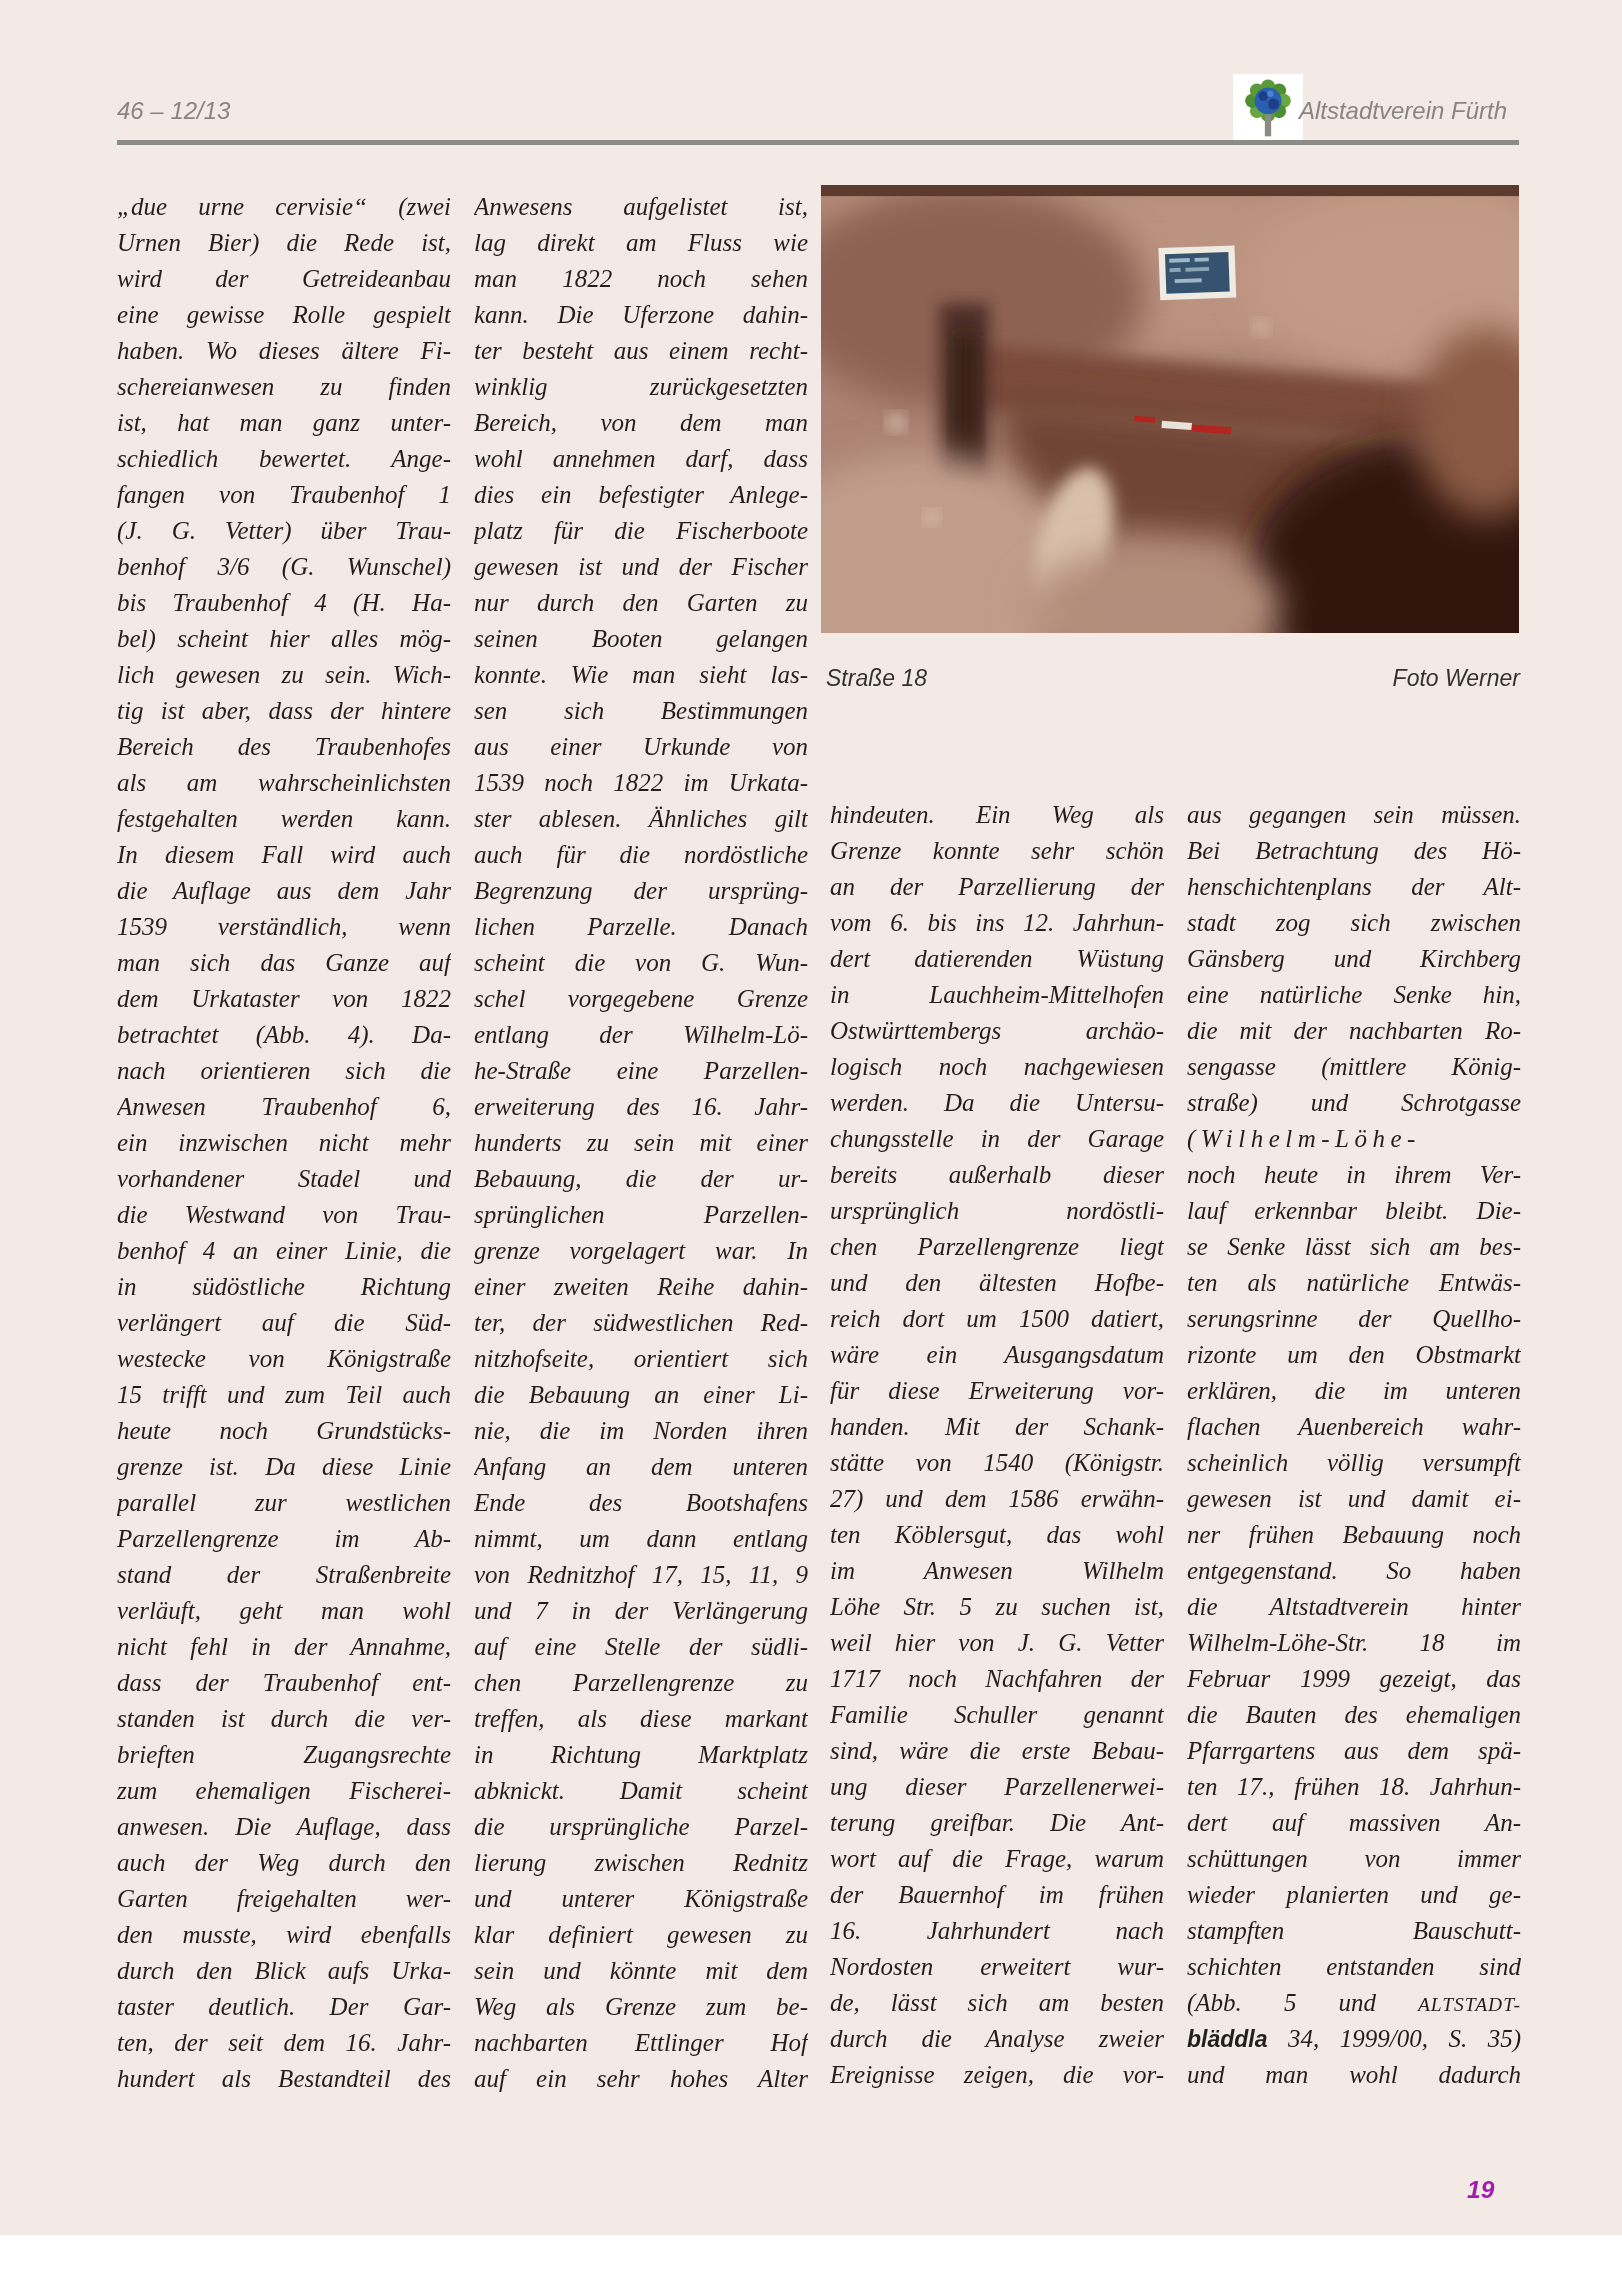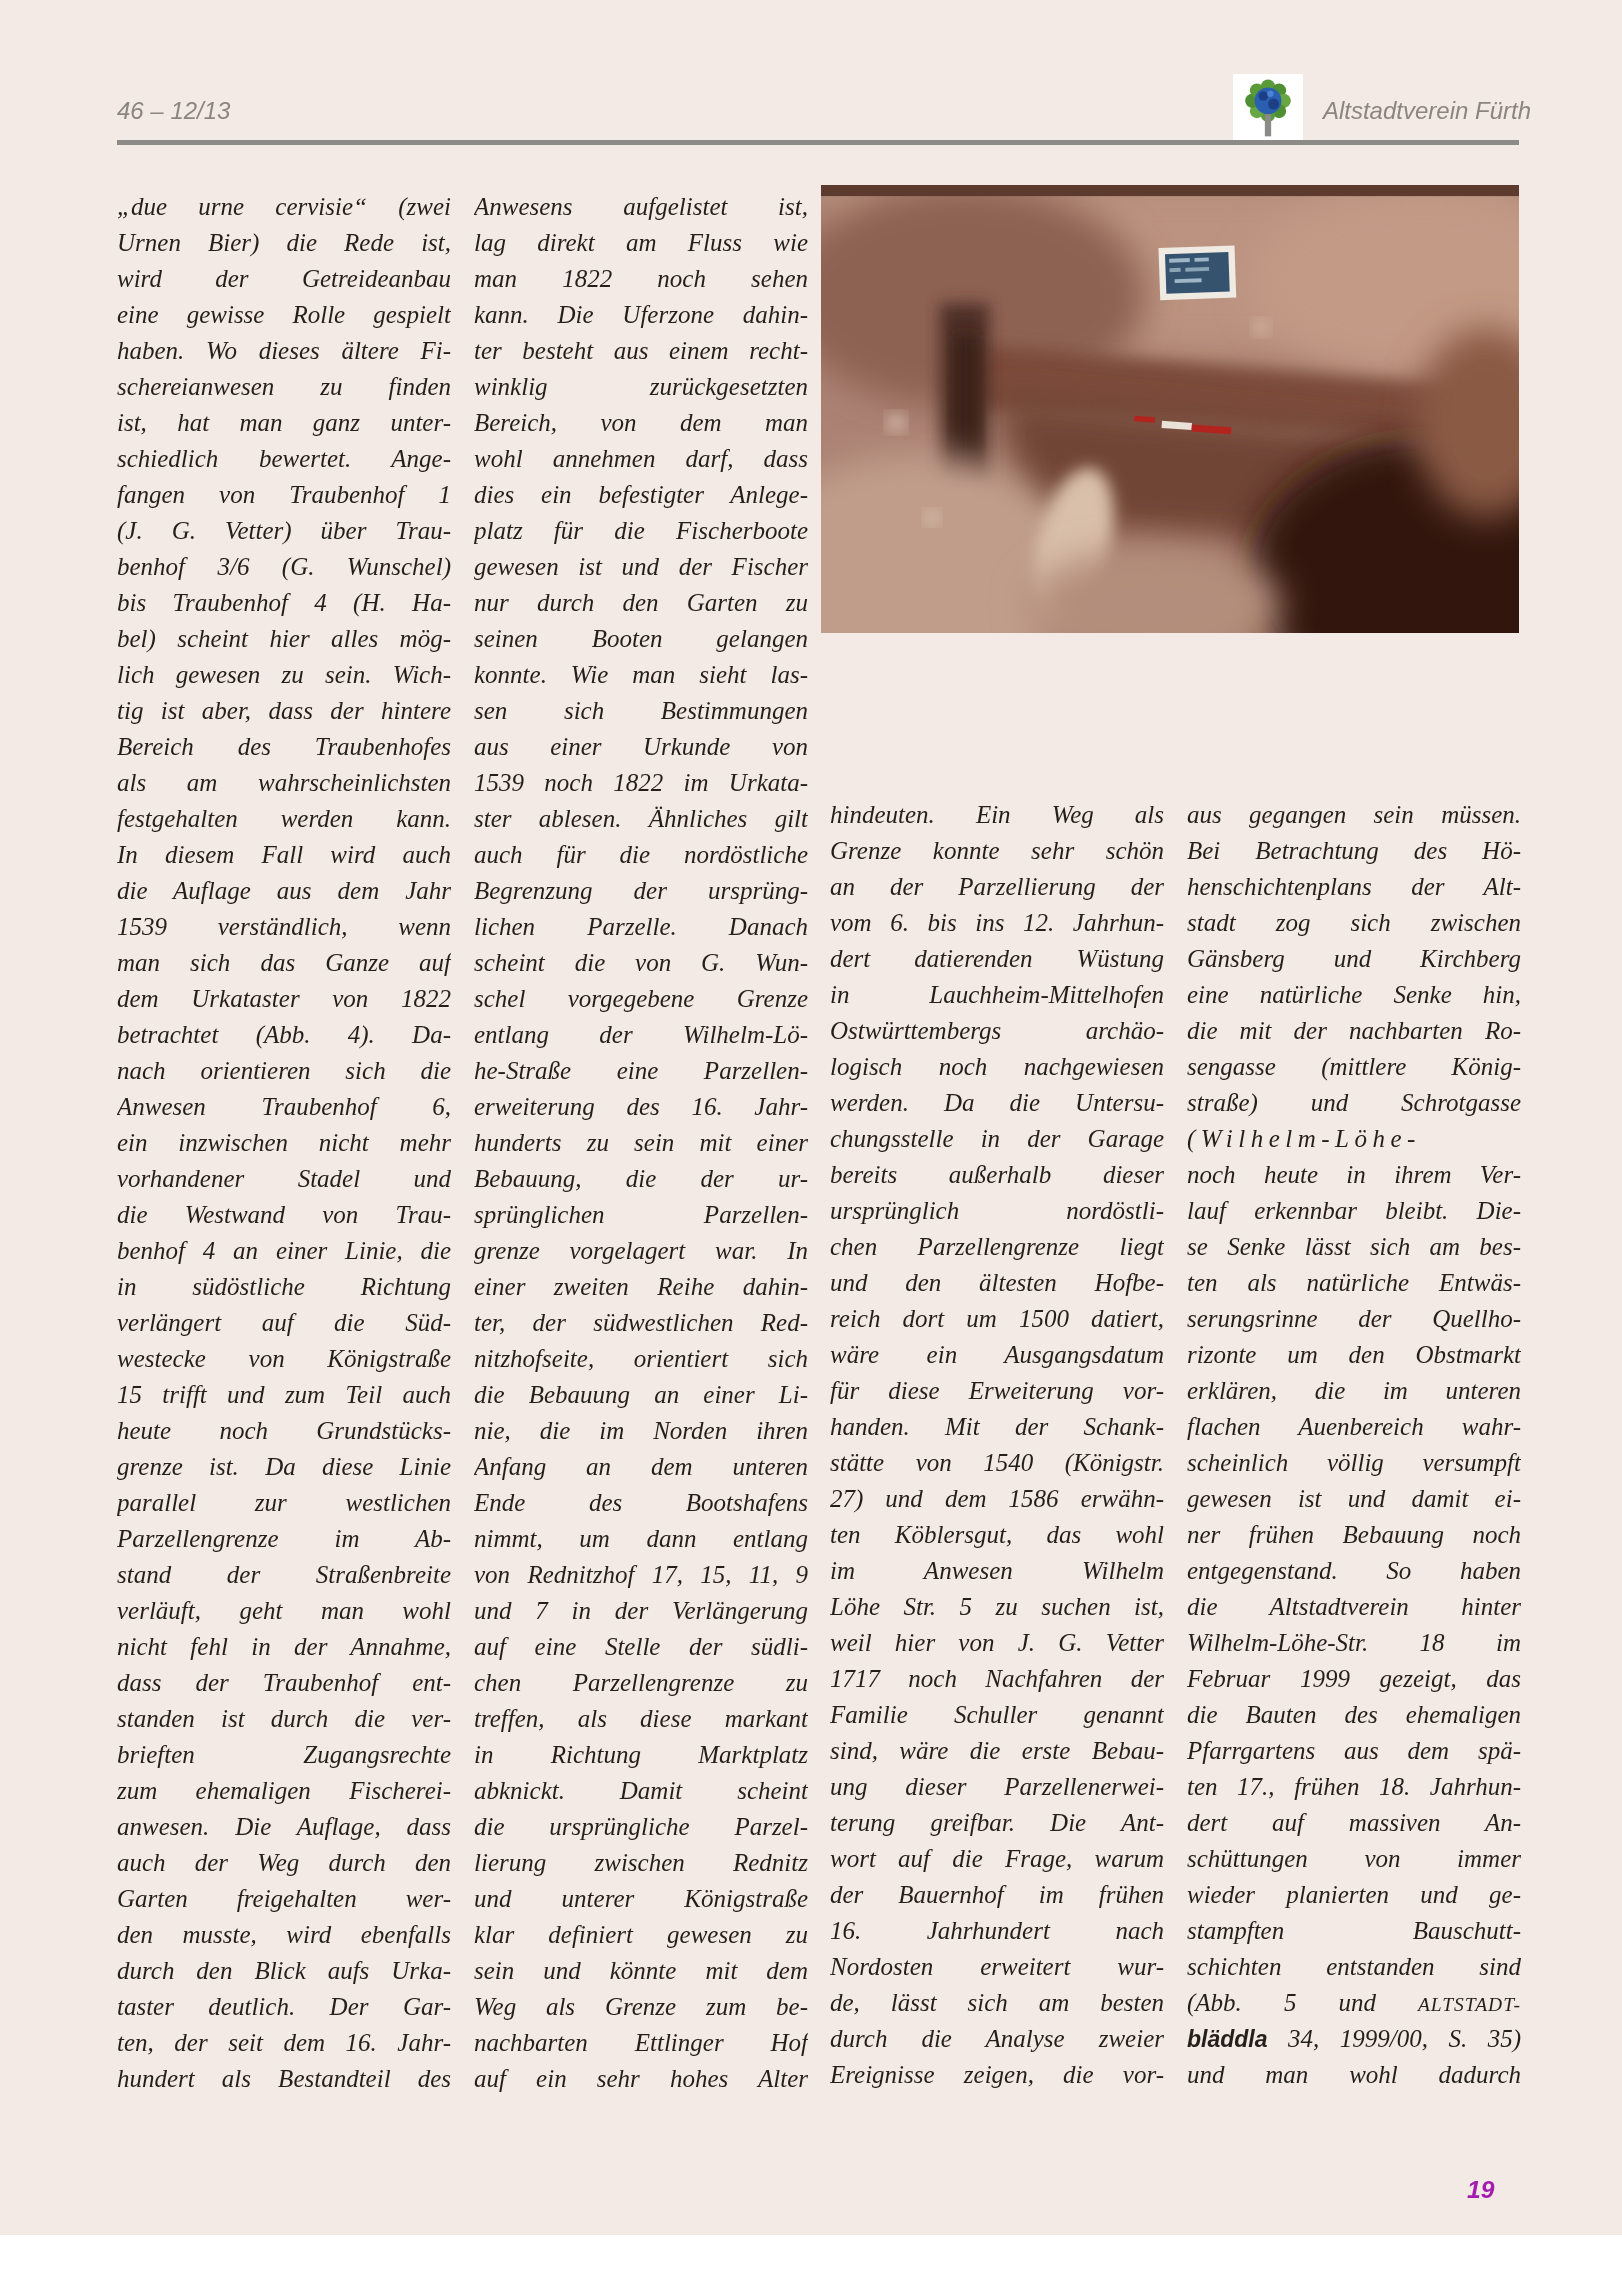--- a/index.html
+++ b/index.html
@@ -20,21 +20,21 @@
   }
   .hdr-rule{
     position:absolute;left:117px;top:140px;width:1402px;height:4.8px;
     background:#8d8b88;
   }
   .logo-box{
     position:absolute;left:1233px;top:74px;width:70px;height:71px;
     background:#ffffff;
   }
   .hdr-brand{
-    position:absolute;top:97px;right:92px;
+    position:absolute;top:97px;right:116px;
     font-family:"Liberation Sans",sans-serif;
     font-size:24px;color:#8b8580;
   }
   
   .col{position:absolute;width:334px;}
   #col1{left:117px;top:189px;}
   #col2{left:474px;top:189px;}
   #col3{left:830px;top:797px;}
   #col4{left:1187px;top:797px;}
   .line{
@@ -136,20 +136,24 @@
 
       <g transform="rotate(4 460 305)">
         <rect x="430" y="300" width="38" height="9" fill="#e8e2d8"></rect>
         <rect x="468" y="302" width="50" height="9" fill="#b3241e"></rect>
         <rect x="395" y="296" width="26" height="7" fill="#b3241e"></rect>
       </g>
     </svg>
   </div>
 
   <div class="caption">
+    <div class="caption-row2">
+      <span>Straße 18</span>
+      <span>Foto Werner</span>
+    </div>
   </div>
 
   <div class="col" id="col1">
       <div class="line">„due urne cervisie“ (zwei</div>
       <div class="line">Urnen Bier) die Rede ist,</div>
       <div class="line">wird der Getreideanbau</div>
       <div class="line">eine gewisse Rolle gespielt</div>
       <div class="line">haben. Wo dieses ältere Fi-</div>
       <div class="line">schereianwesen zu finden</div>
       <div class="line">ist, hat man ganz unter-</div>

